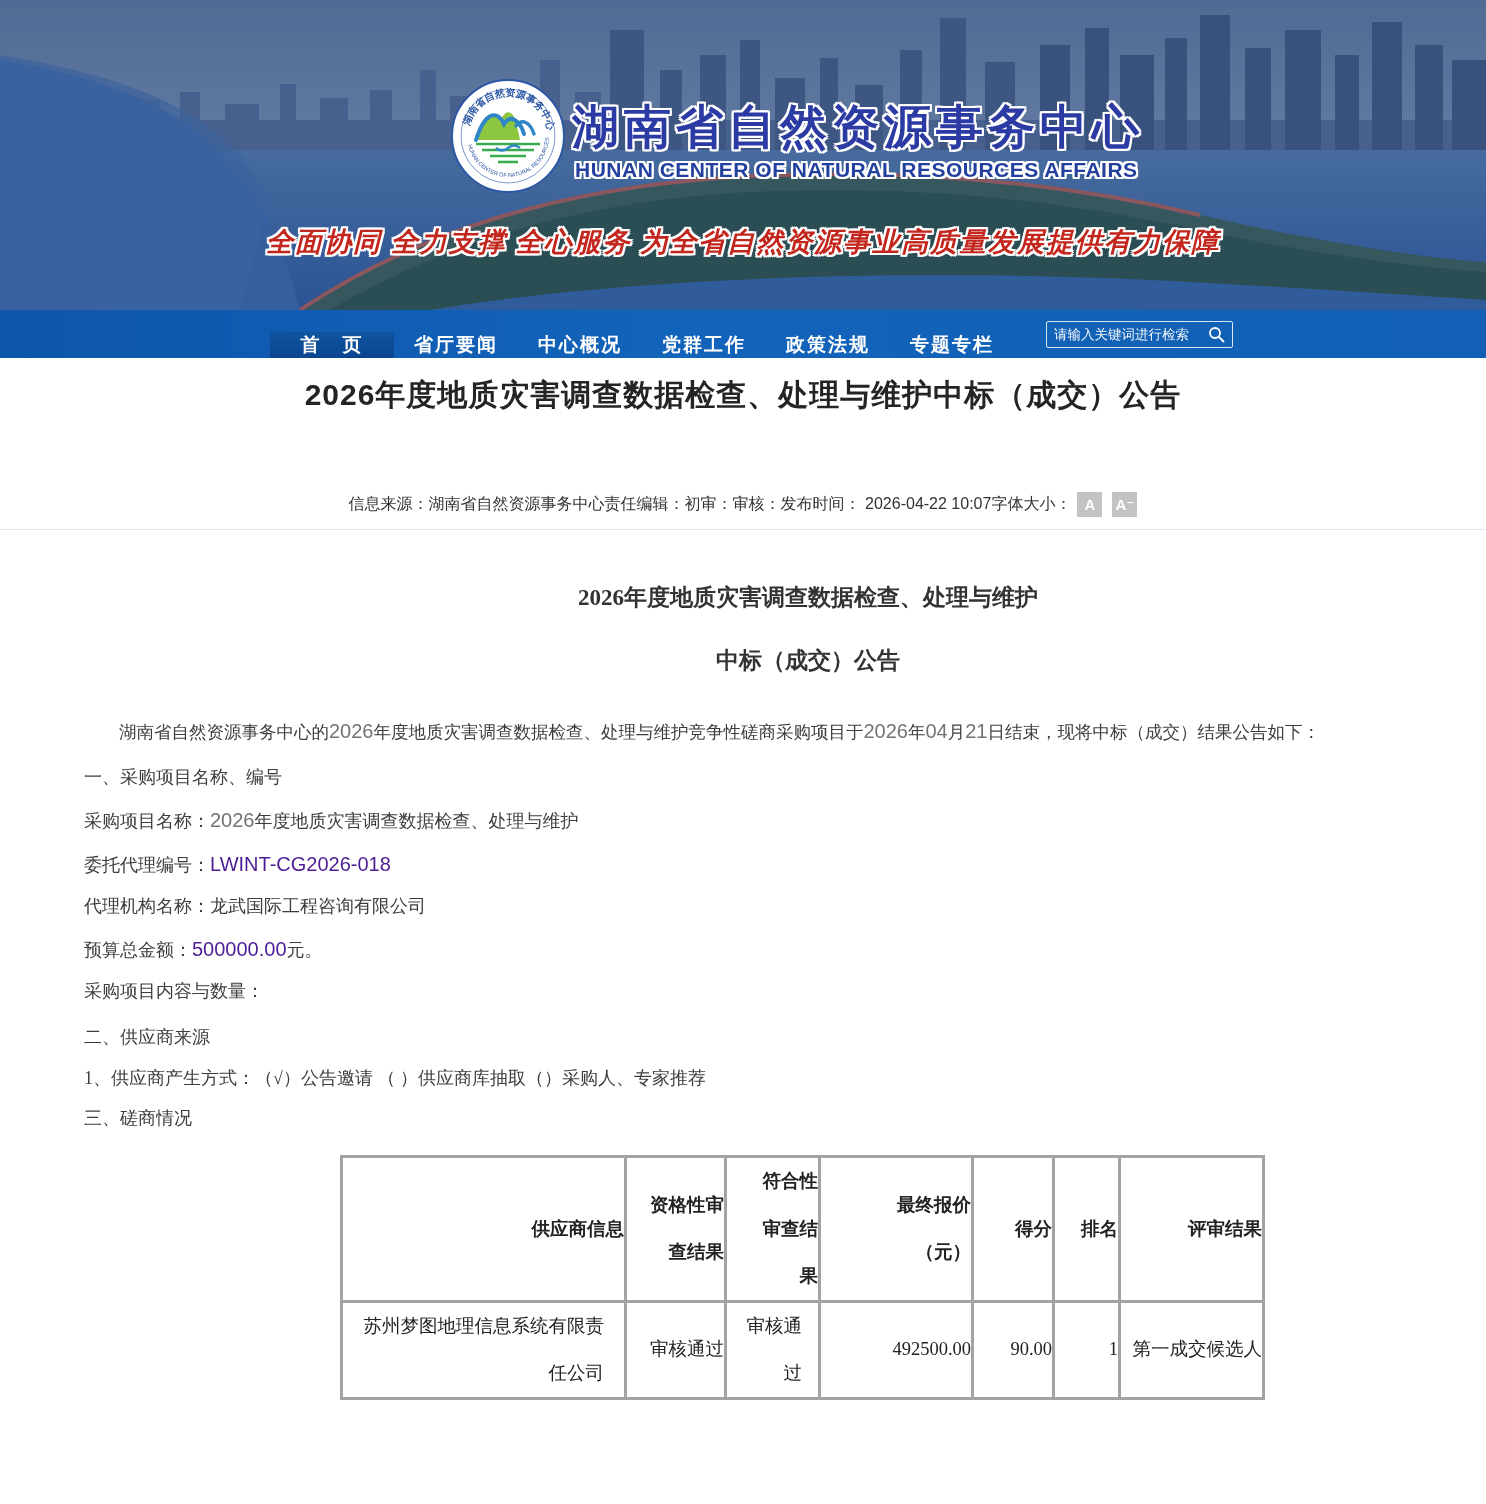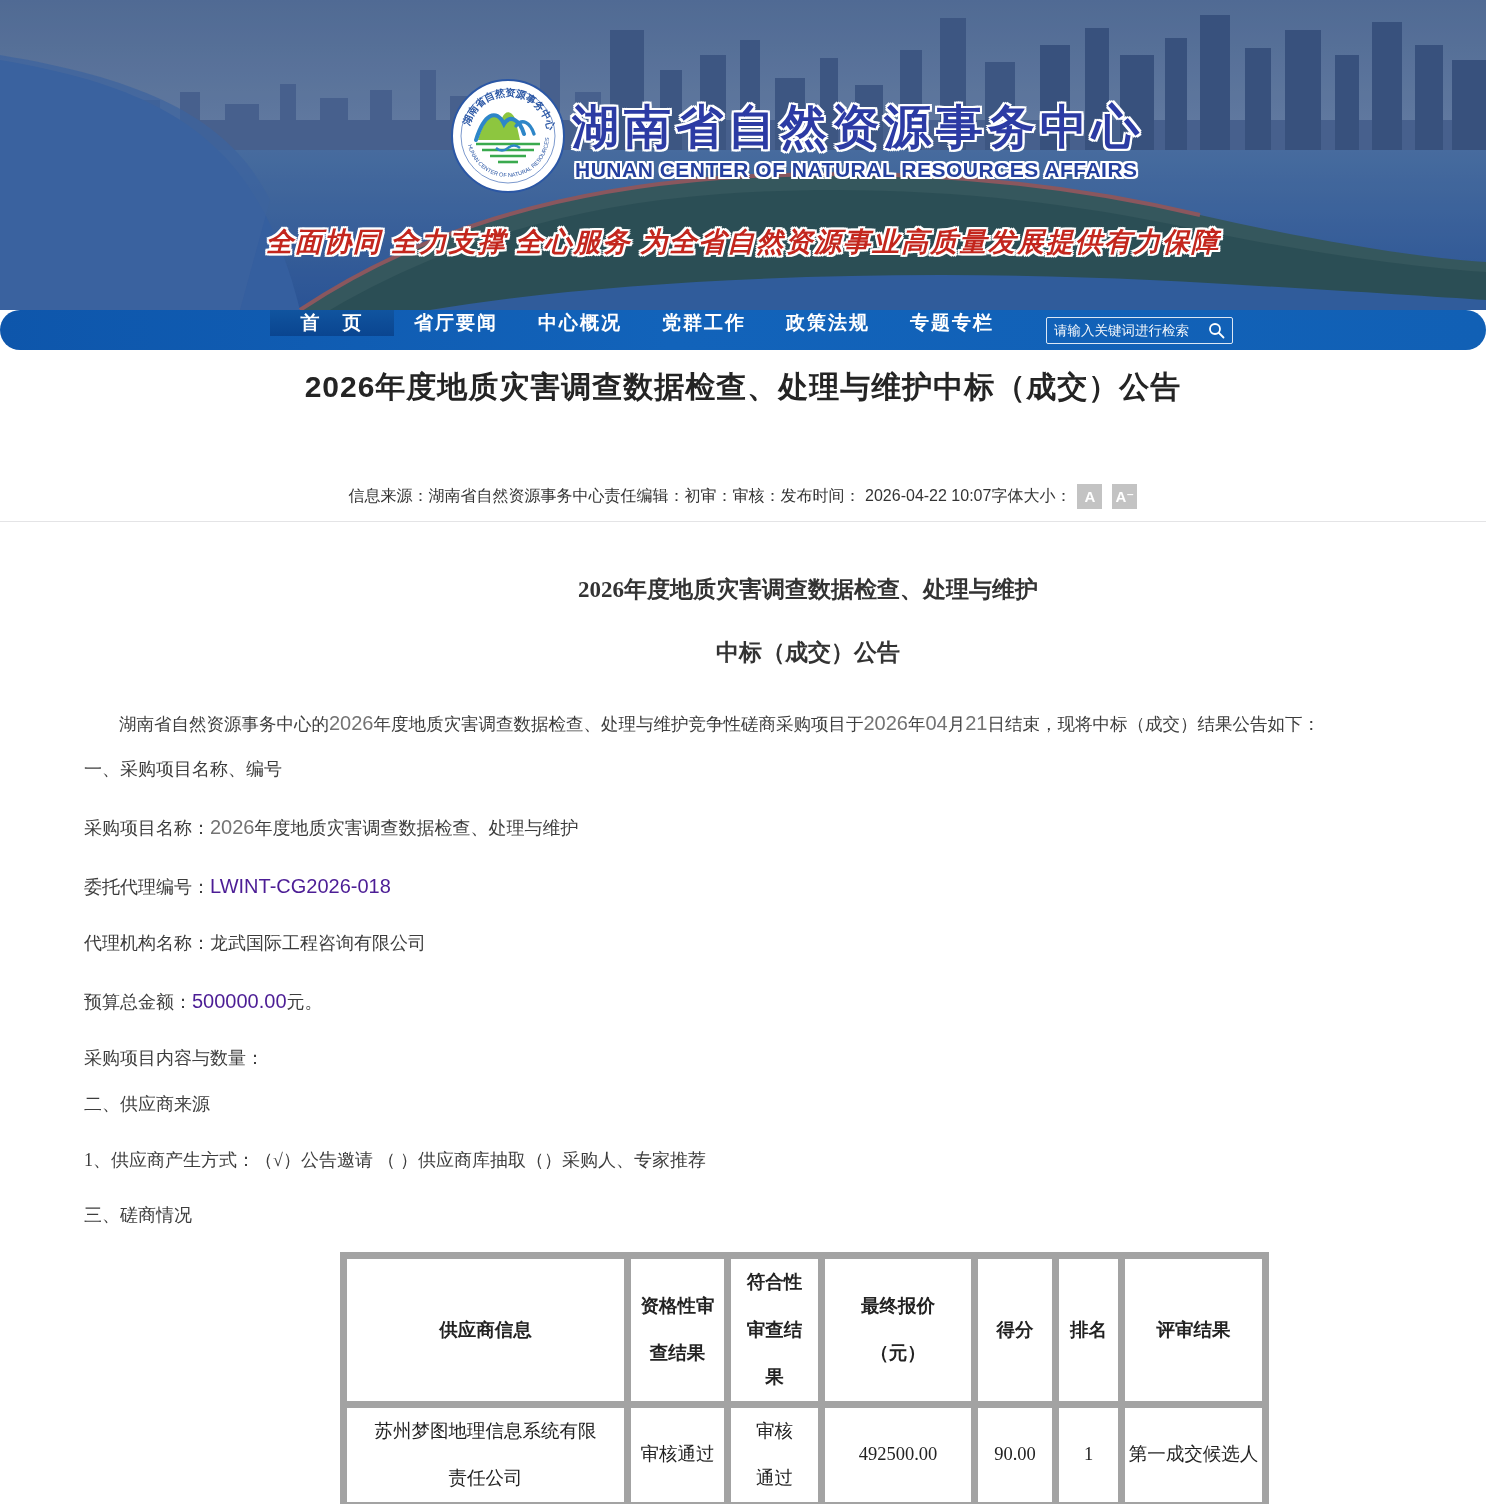--- a/index.html
+++ b/index.html
@@ -15,22 +15,22 @@
     text-shadow:-2px -2px 0 #fff,2px -2px 0 #fff,-2px 2px 0 #fff,2px 2px 0 #fff,0 2px 0 #fff,2px 0 0 #fff,0 -2px 0 #fff,-2px 0 0 #fff; }
   .org-en { position:absolute; left:575px; top:158px; font-size:21px; font-weight:bold;
     color:#24409f; letter-spacing:0.5px;
     text-shadow:-2px -2px 0 #fff,2px -2px 0 #fff,-2px 2px 0 #fff,2px 2px 0 #fff,0 2px 0 #fff,2px 0 0 #fff,0 -2px 0 #fff,-2px 0 0 #fff; }
   .slogan { position:absolute; left:0; top:224px; width:100%; text-align:center;
     font-family:"Liberation Serif","DejaVu Serif",serif; font-weight:bold; font-style:italic;
     font-size:27px; color:#c3261d; letter-spacing:2px;
     text-shadow:-2px -2px 0 #fff,2px -2px 0 #fff,-2px 2px 0 #fff,2px 2px 0 #fff,0 2px 0 #fff,2px 0 0 #fff,0 -2px 0 #fff,-2px 0 0 #fff; }
 
   
-  .navbar { width:1486px; height:40px; background:linear-gradient(90deg,#0e56ab,#1263ba 45%,#1160b5);
-    display:flex; align-items:flex-start; padding-left:270px;border-radius:21px; }
+  .navbar { width:1486px; height:48px; background:linear-gradient(90deg,#0e56ab,#1263ba 45%,#1160b5);
+    display:flex; align-items:flex-end; padding-left:270px; }
   .nav-item { width:124px; display:flex; align-items:center; justify-content:center;
     color:#fff; font-size:19px; font-weight:bold; letter-spacing:2px; cursor:pointer; white-space:nowrap; }
   .nav-item.active { background:linear-gradient(180deg,#10549f,#0a4590); }
   .nav-search { margin-left:32px; align-self:center; display:flex; align-items:center;
     width:187px; height:27px; border:1px solid rgba(255,255,255,.85); border-radius:2px; padding:0 7px; }
   .nav-search input { flex:1; min-width:0; background:transparent; border:none; outline:none;
     color:#fff; font-size:13.5px; }
   .nav-search input::placeholder { color:rgba(255,255,255,.95); }
   .mag { flex:0 0 auto; margin-left:4px; }
 
@@ -45,35 +45,35 @@
     display:flex; align-items:center; justify-content:center; font-size:15px; cursor:pointer; }
   .divider { margin-top:12px; border-top:1px solid #e4e4e6; }
 
   
   .doc { padding:0 66px 0 84px; font-family:"Liberation Serif","DejaVu Serif",serif; color:#3d3d3d; }
   .doc-title { text-align:center; font-size:23px; font-weight:bold; color:#333; padding-left:112px; }
   .doc-title.l1 { margin-top:52px; }
   .doc-title.l2 { margin-top:32px; }
   .intro { margin-top:40px; font-size:17.5px; line-height:1.5; text-indent:2em; color:#3d3d3d; }
   .num { font-family:"Liberation Sans","DejaVu Sans",sans-serif; font-size:20px; color:#737373; }
-  .line { margin-top:28px; font-size:18px; line-height:1.55; }
+  .line { margin-top:13px; font-size:18px; line-height:1.55; }
   .line.sp { margin-top:18px; }
   .val-sans { font-family:"Liberation Sans","DejaVu Sans",sans-serif; font-size:20px; color:#4c1d95; }
 
   
   table { border-collapse:collapse; }
   .tbl-items { margin:16px 0 0 289px; font-size:19px; color:#222; }
   .tbl-items th,.tbl-items td { border:1px solid #2f2f2f; text-align:center; vertical-align:middle; }
   .tbl-items th { font-weight:bold; height:46px; }
   .tbl-items td { height:47px; }
   .ci-0{width:70px;} .ci-1{width:504px;} .ci-2{width:178px;} .ci-3{width:107px;}
 
   
   .tbl-review { margin:22px 0 0 256px; font-size:18.5px; color:#222; table-layout:fixed; }
-  .tbl-review th,.tbl-review td { border:7px solid #a3a3a3; text-align:center; vertical-align:middle;
+  .tbl-review th,.tbl-review td { border:3px solid #a3a3a3; text-align:right; vertical-align:middle;
     white-space:pre-line; line-height:2.55; }
   .tbl-review th { font-weight:bold; height:130px; }
   .tbl-review td { height:88px; }
   .cr-0{width:284px;} .cr-1{width:100px;} .cr-2{width:94px;} .cr-3{width:153px;}
   .cr-4{width:81px;} .cr-5{width:66px;} .cr-6{width:144px;}
   .tbl-review td.cell-supplier { padding:0 20px; }
   .tbl-review td.cell-conf { padding:0 16px; }
 </style>
 </head>
 <body>

